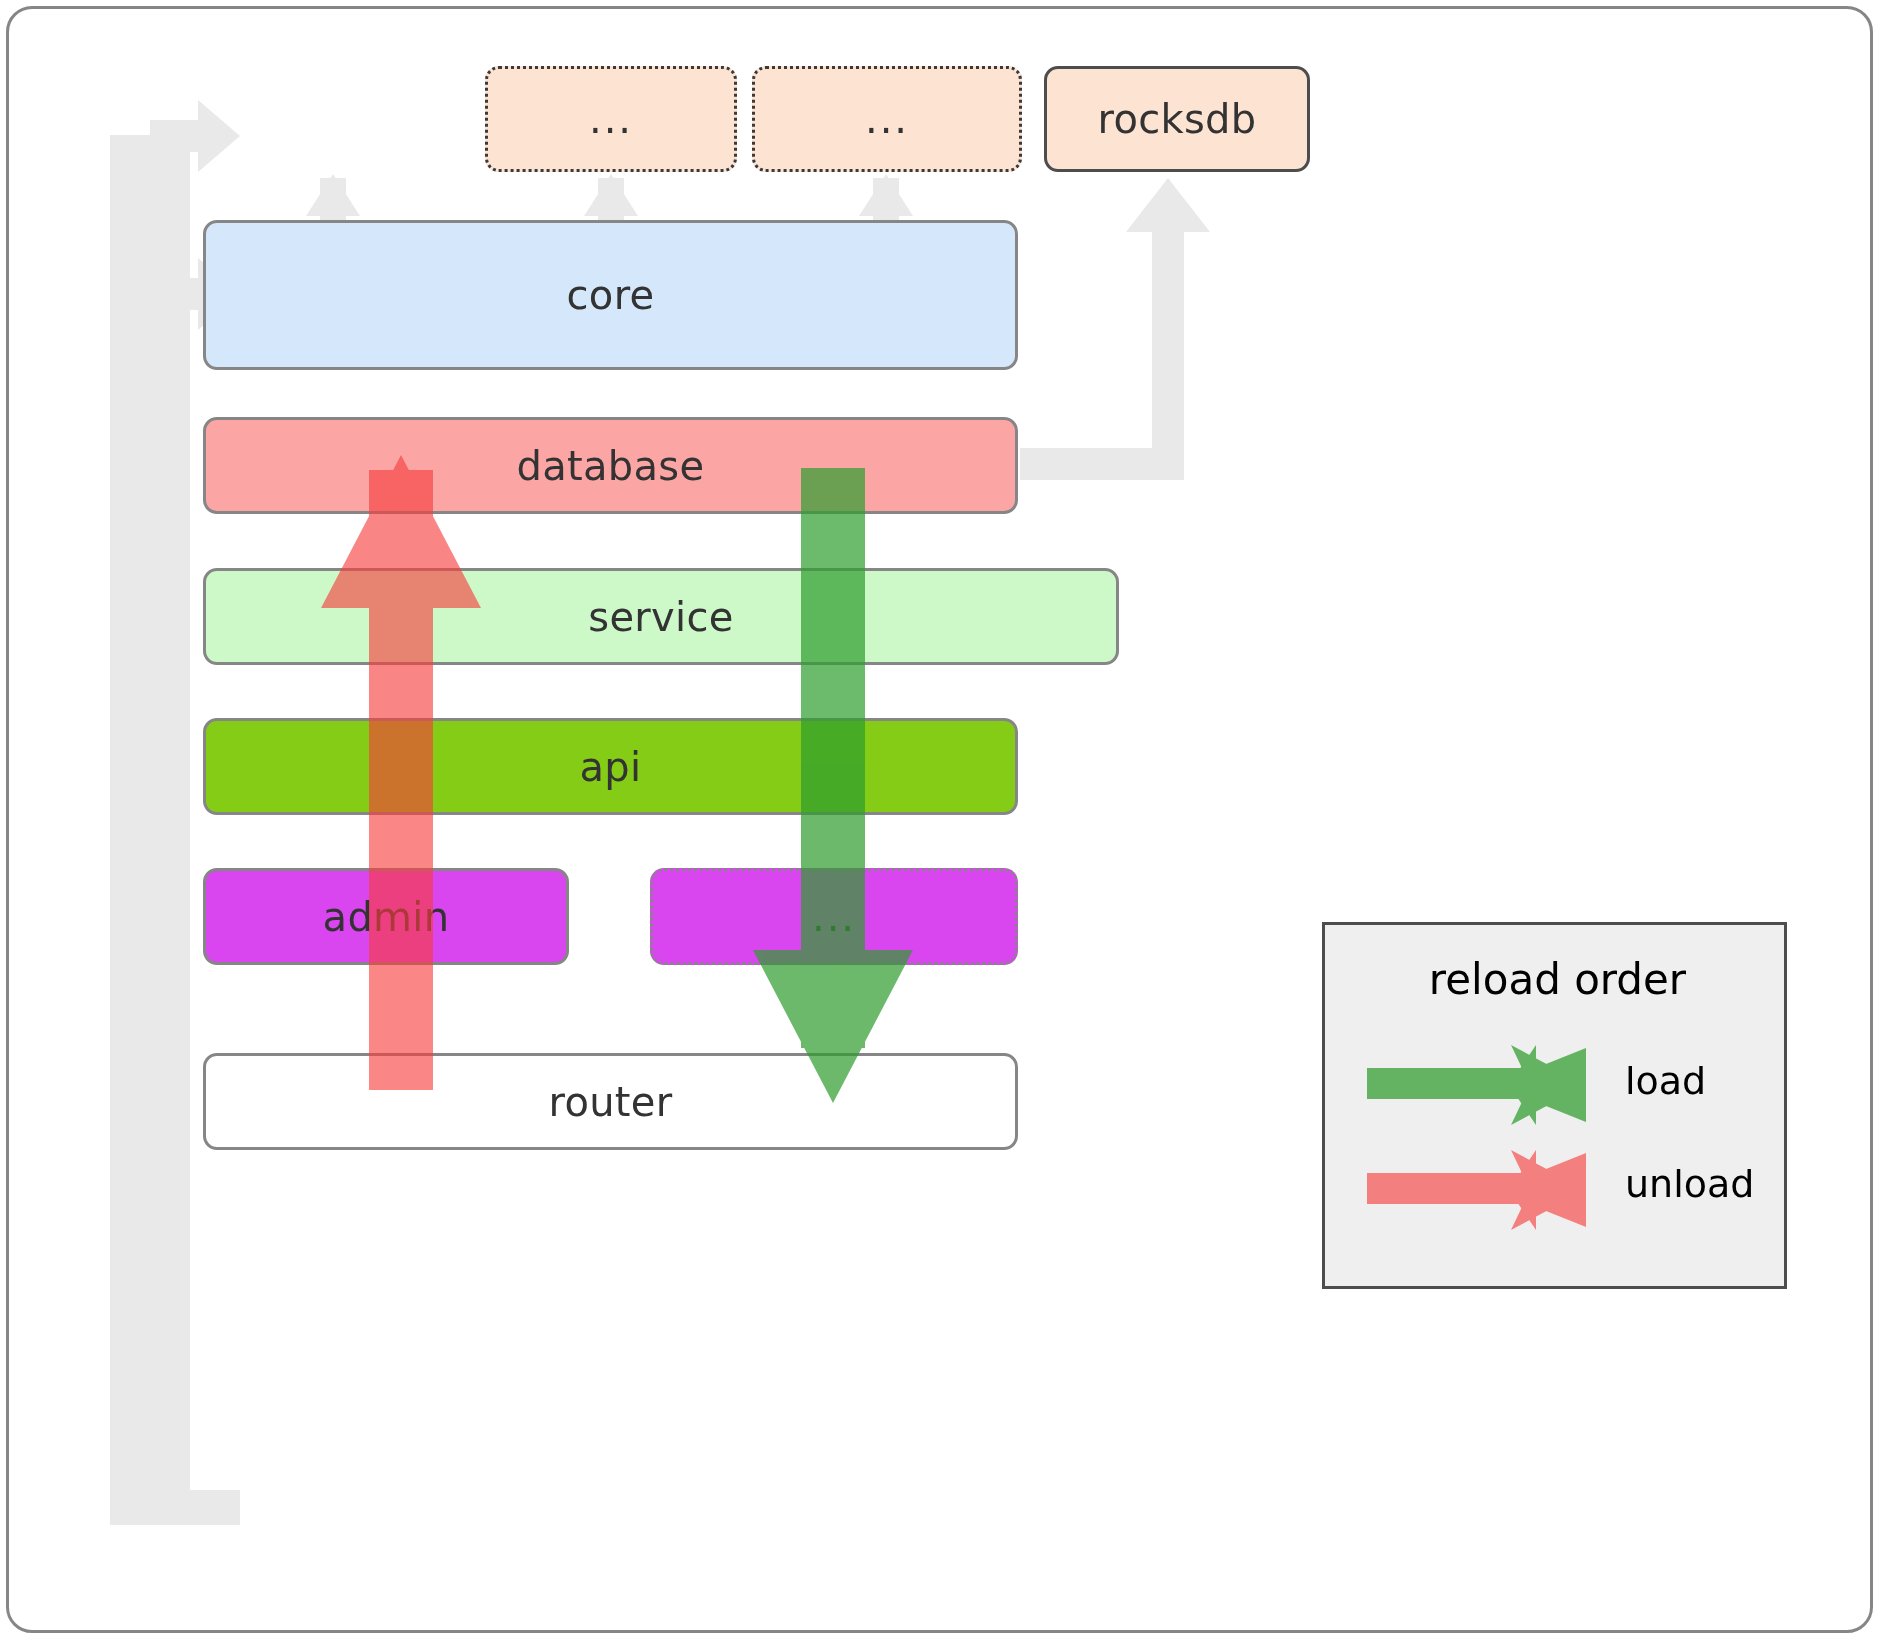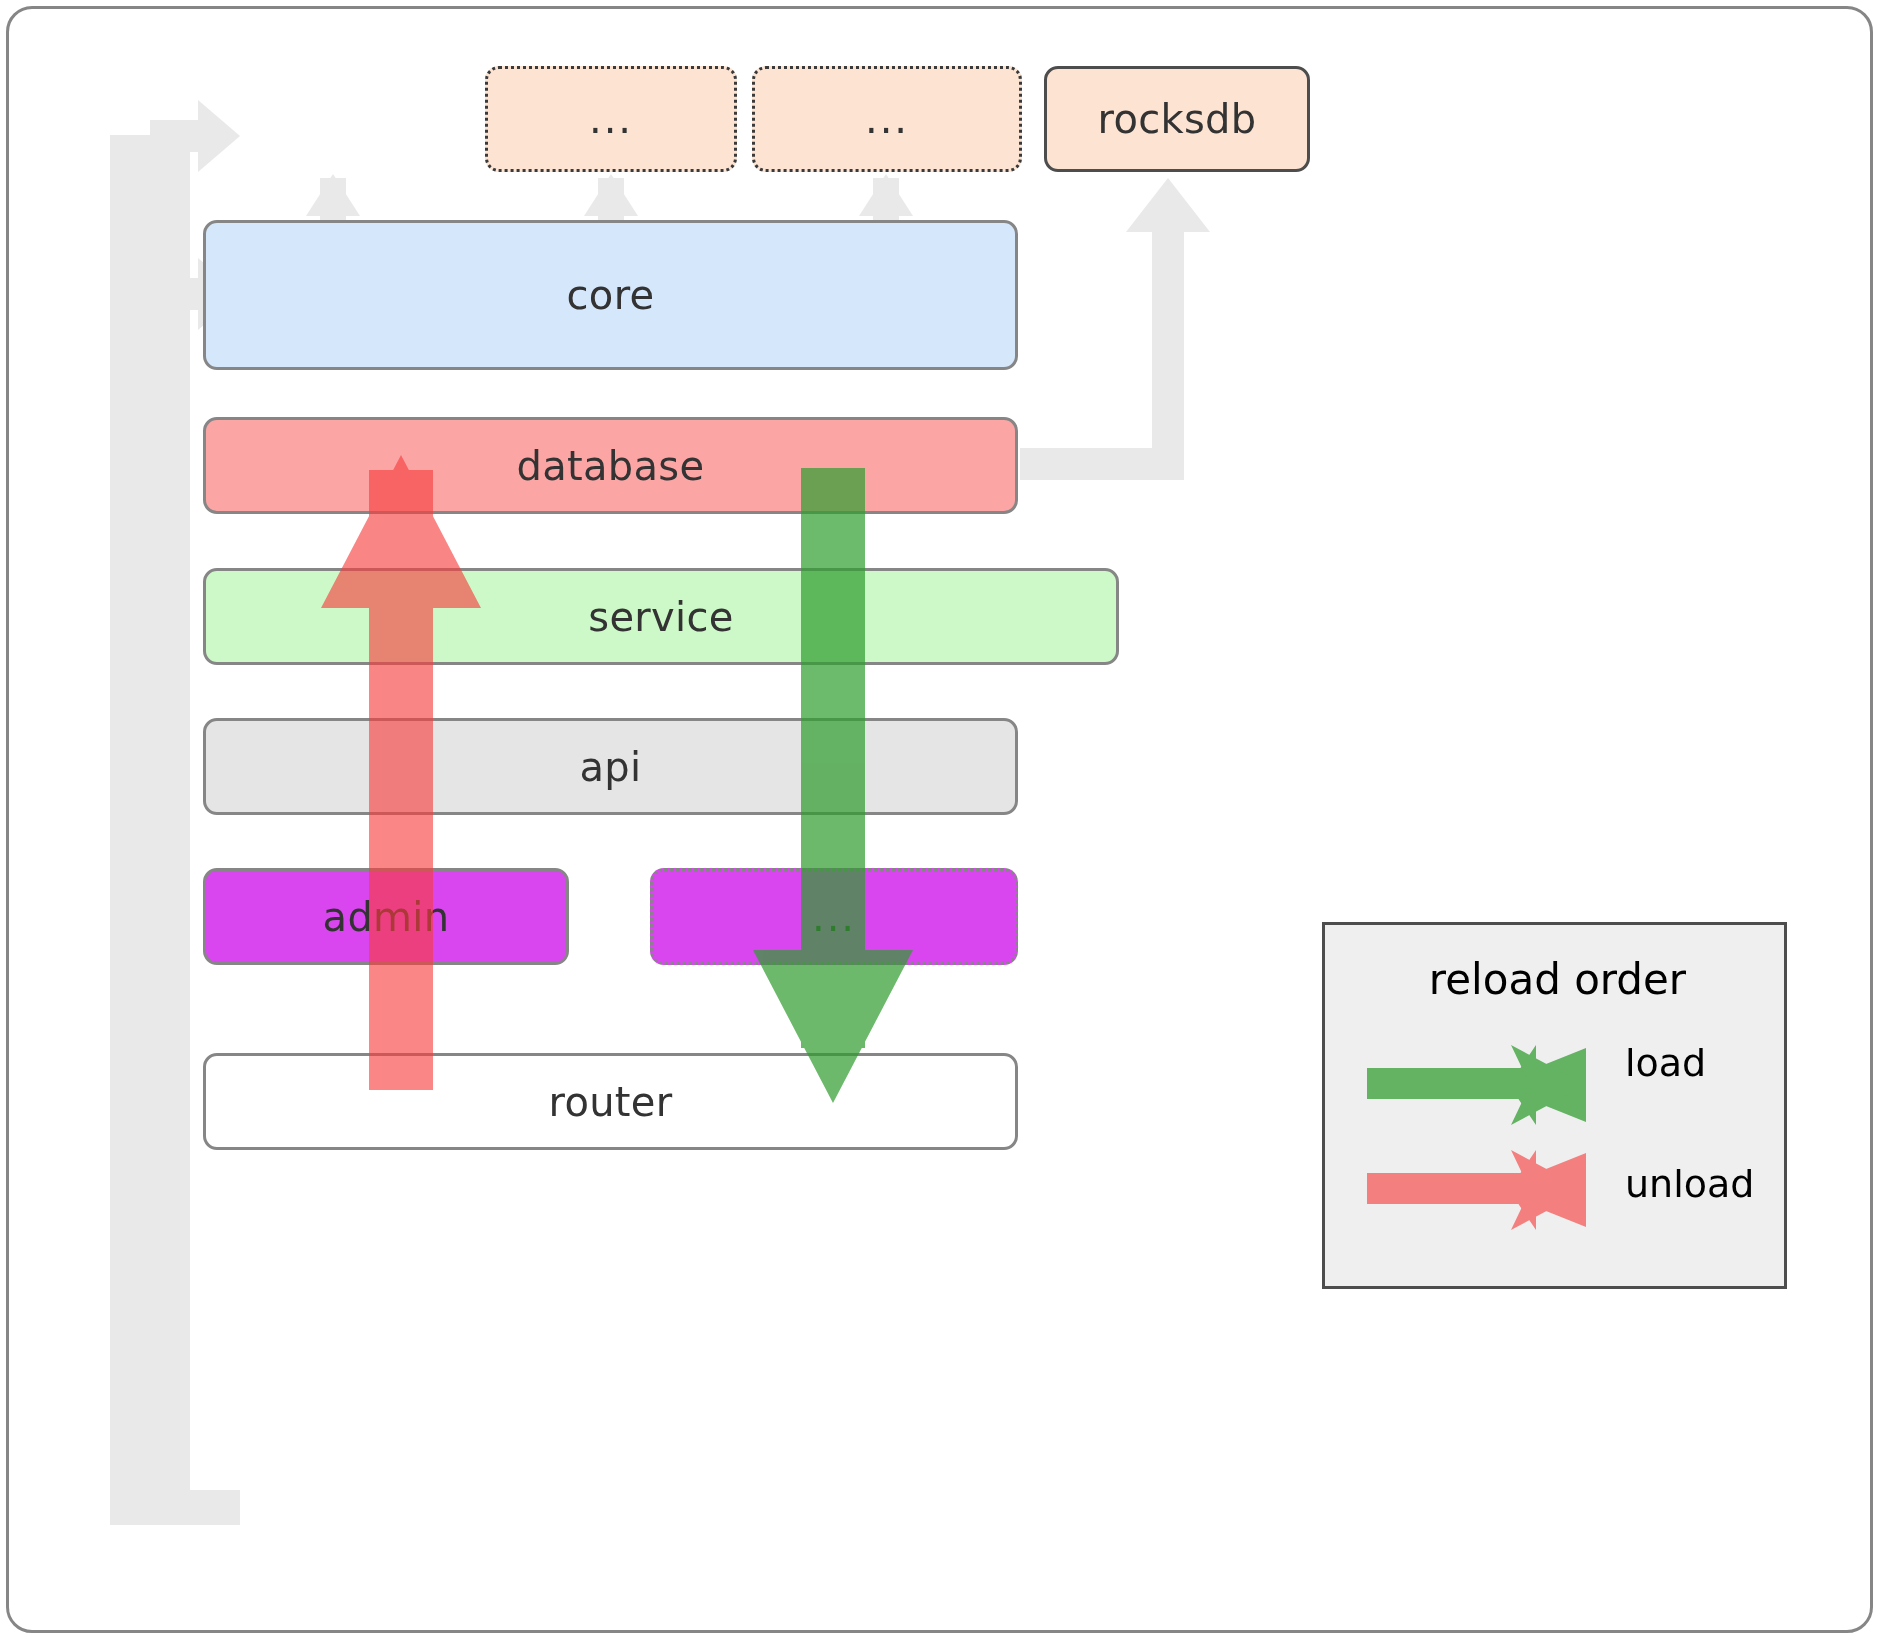--- a/index.html
+++ b/index.html
@@ -48,21 +48,21 @@
     letter-spacing: 0.3px;
   }
   .node.solid        { border: 3px solid #4d4d4d; }
   .node.dotted       { border: 3px dotted #3a3a3a; }
   .node.grey-solid   { border: 3px solid #868686; }
   .node.grey-dotted  { border: 3px dotted #868686; }
   .node.dep          { background: #fde3d2; }
   .node.core         { background: #d4e7fb; }
   .node.lvl1         { background: #fca5a5; }
   .node.lvl2         { background: #cdf9c8; }
-  .node.lvl3         { background: #e5e5e5; }
+  .node.lvl3         { background: #84cc16; }
   .node.lvl4         { background: #d946ef; }
   .node.lvl5         { background: #ffffff; }
   .node.brand        { background: #034f9e; color:#ffffff; border: 3px solid #0b0b0b; font-weight: 700; }
   .ellipsis-label    { letter-spacing: 2px; }
 
   .legend-box {
     position: absolute;
     left: 1322px;
     top: 922px;
     width: 465px;
@@ -78,21 +78,21 @@
     width: 465px;
     text-align: center;
     font-size: 42px;
     color: #000000;
   }
   .legend-label {
     position: absolute;
     font-size: 38px;
     color: #000000;
   }
-  .legend-label.load   { left: 300px; top: 116px; }
+  .legend-label.load   { left: 300px; top: 134px; }
   .legend-label.unload { left: 300px; top: 237px; }
 </style>
 </head>
 <body>
 
 <div id="canvas">
 
   <div class="outer-frame"></div>
 
   <svg class="svg-layer" viewBox="0 0 1883 1643" xmlns="http://www.w3.org/2000/svg">

